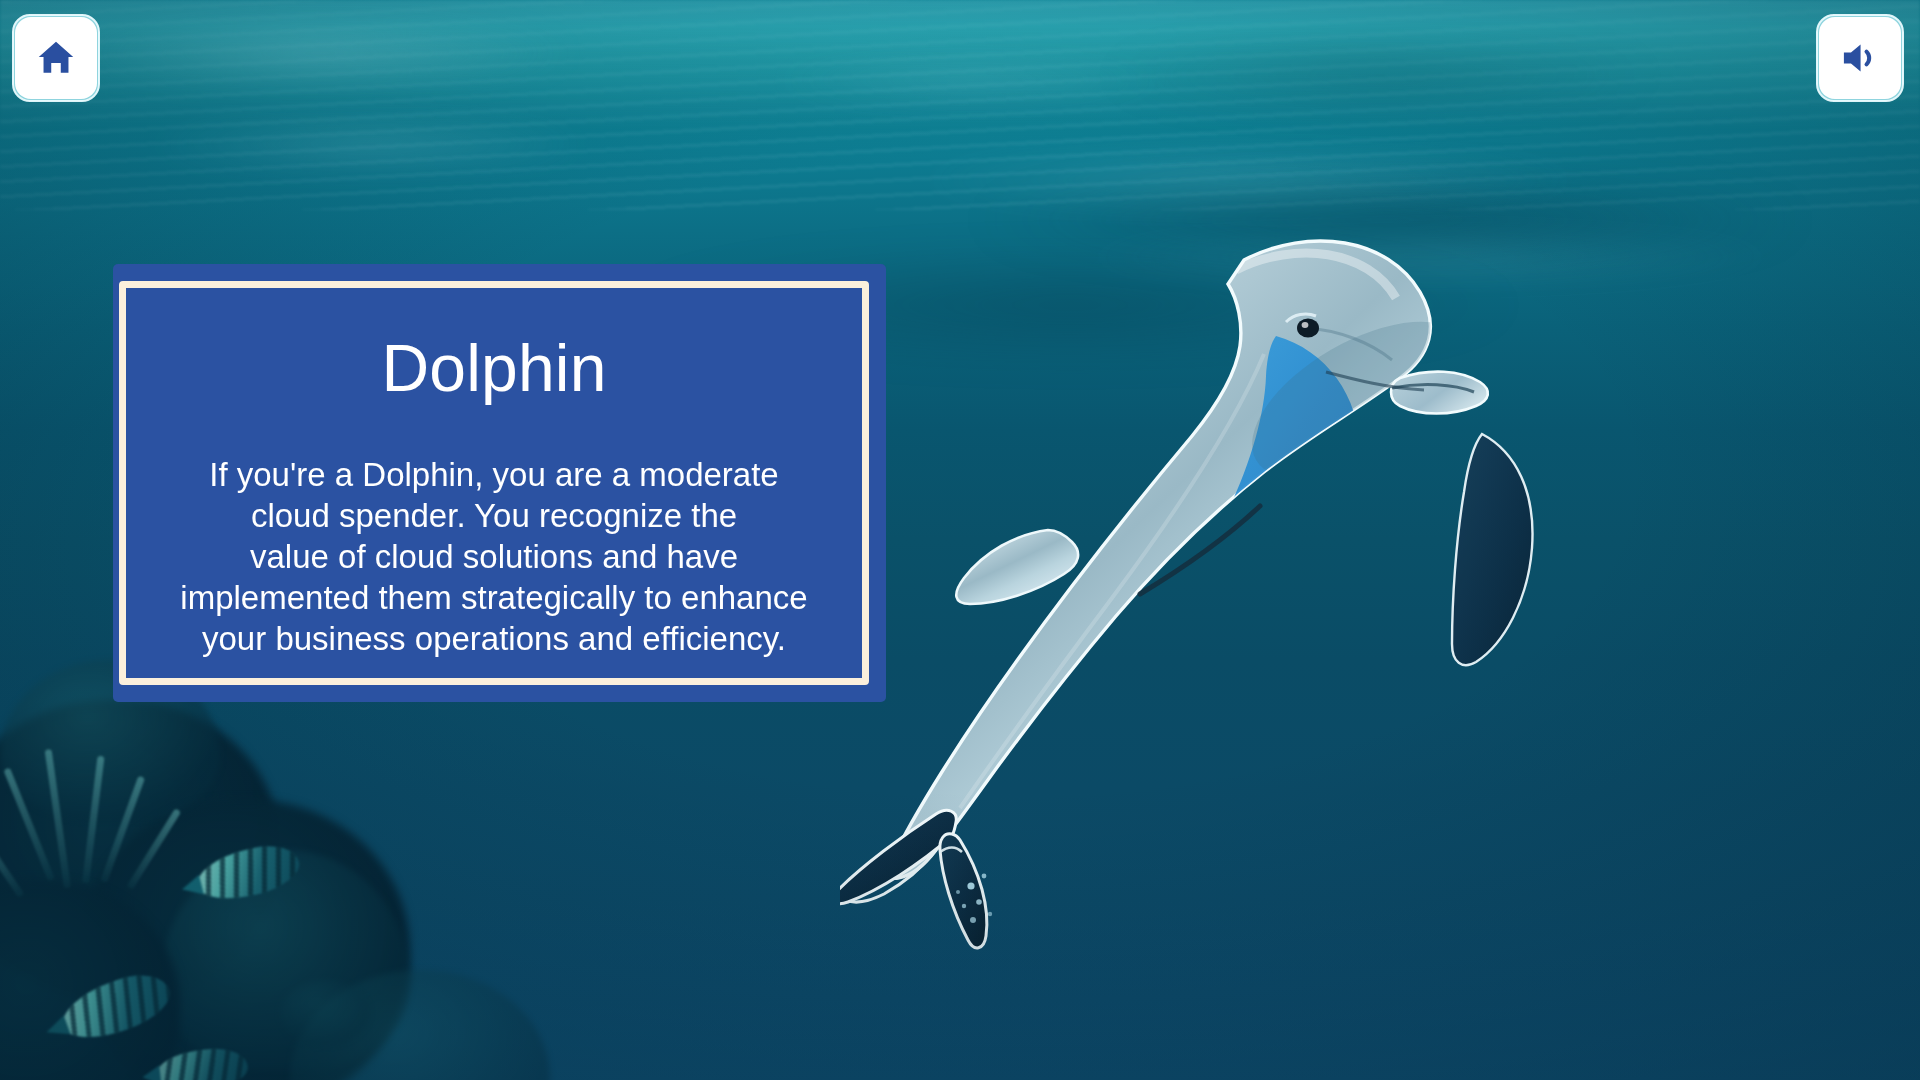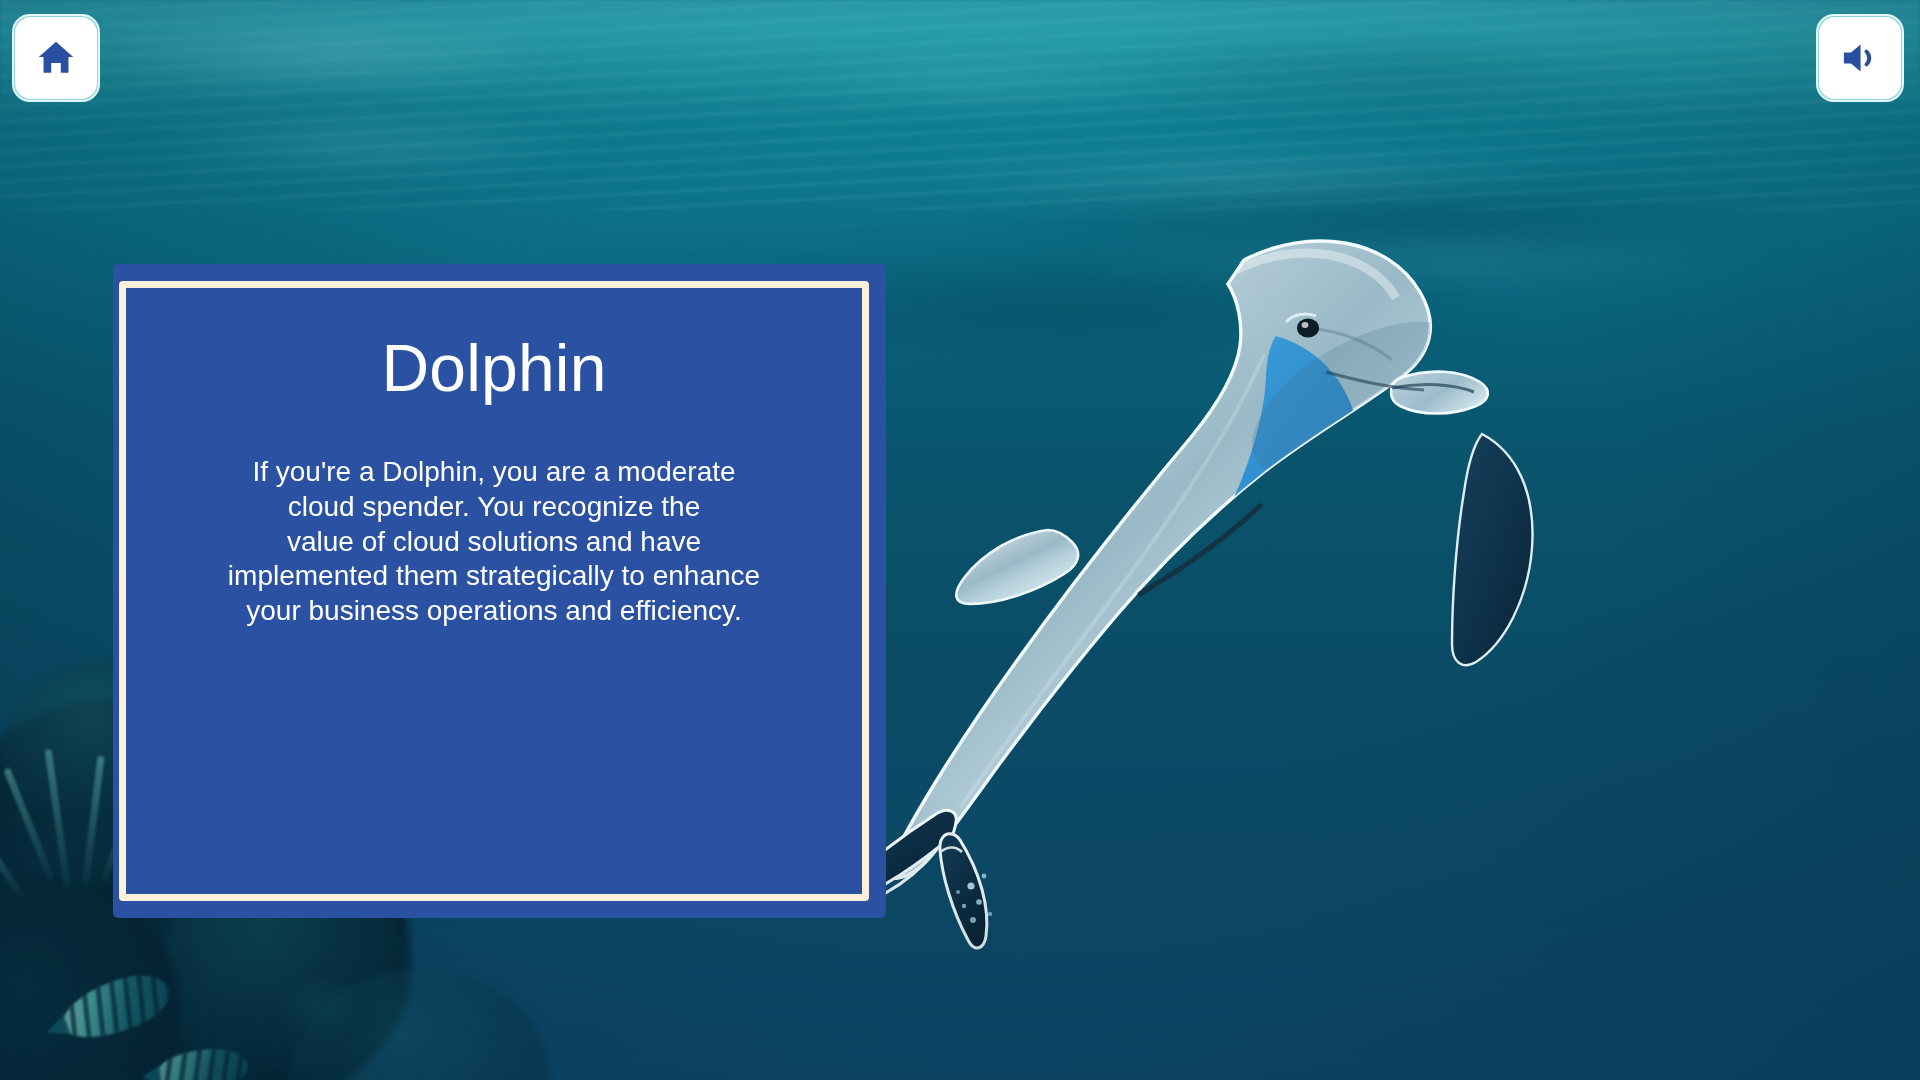--- a/index.html
+++ b/index.html
@@ -107,37 +107,37 @@
   .iconbtn::before{
     content:""; position:absolute; left:-6px; top:-6px; right:-6px; bottom:-6px;
     border:2px solid rgba(235,252,255,.95); border-radius:18px;
   }
   #home-btn{ left:18px; top:20px; }
   #sound-btn{ left:1822px; top:20px; }
   .iconbtn svg{ display:block; }
 
   
   #card{
-    position:absolute; left:113px; top:264px; width:773px; height:654px;
+    position:absolute; left:113px; top:264px; width:773px; height:438px;
     background:#2b52a2; border-radius:5px;
     padding:17px 17px 17px 6px;
   }
   #card-inner{
     width:100%; height:100%;
     border:7px solid #fbf0dc; border-radius:4px;
     background:#2b52a2;
     padding:34px 26px 0 26px;
     text-align:center;
   }
   #card-title{
     color:#ffffff; font-size:66px; font-weight:400; letter-spacing:.2px;
     line-height:1.05; margin-top:12px;
   }
   #card-body{
-    color:#ffffff; font-size:28px; font-weight:400; line-height:1.24;
+    color:#ffffff; font-size:33px; font-weight:400; line-height:1.24;
     margin-top:52px; padding:0 2px; white-space:pre-line;
   }
 </style>
 </head>
 <body>
 
 <div id="stage">
 
   <div class="bg-base"></div>
   <div class="surface"></div>

